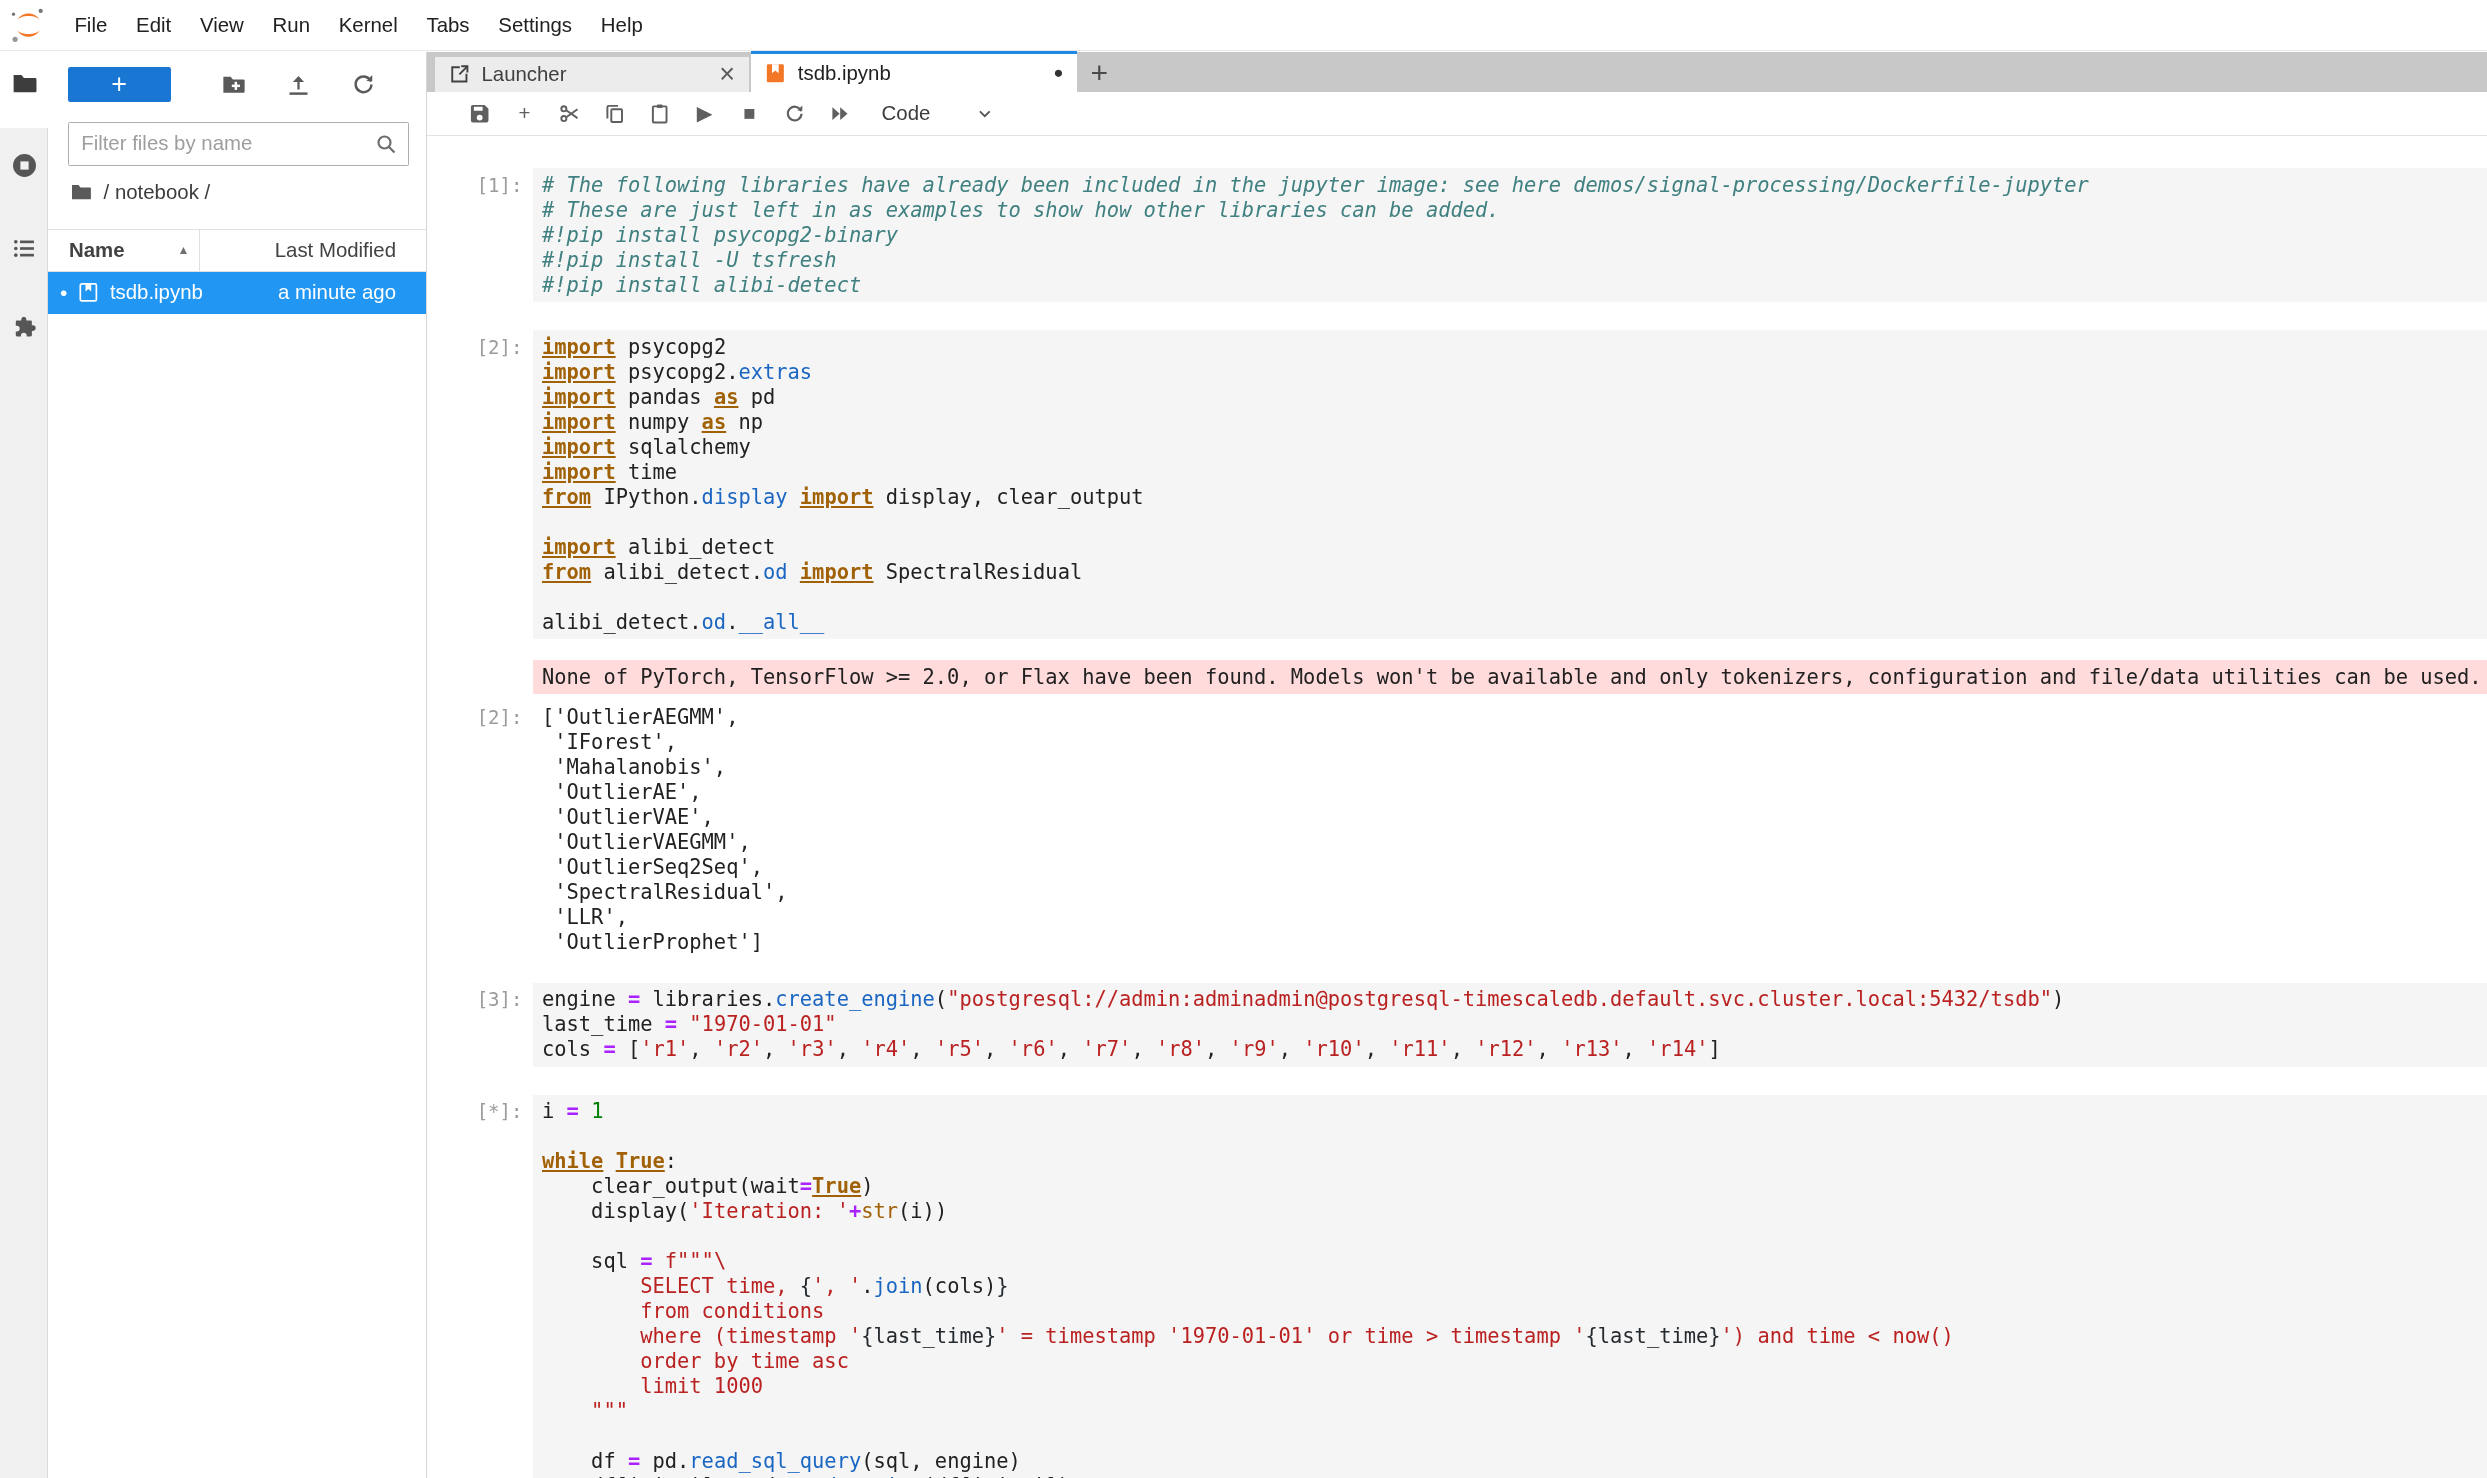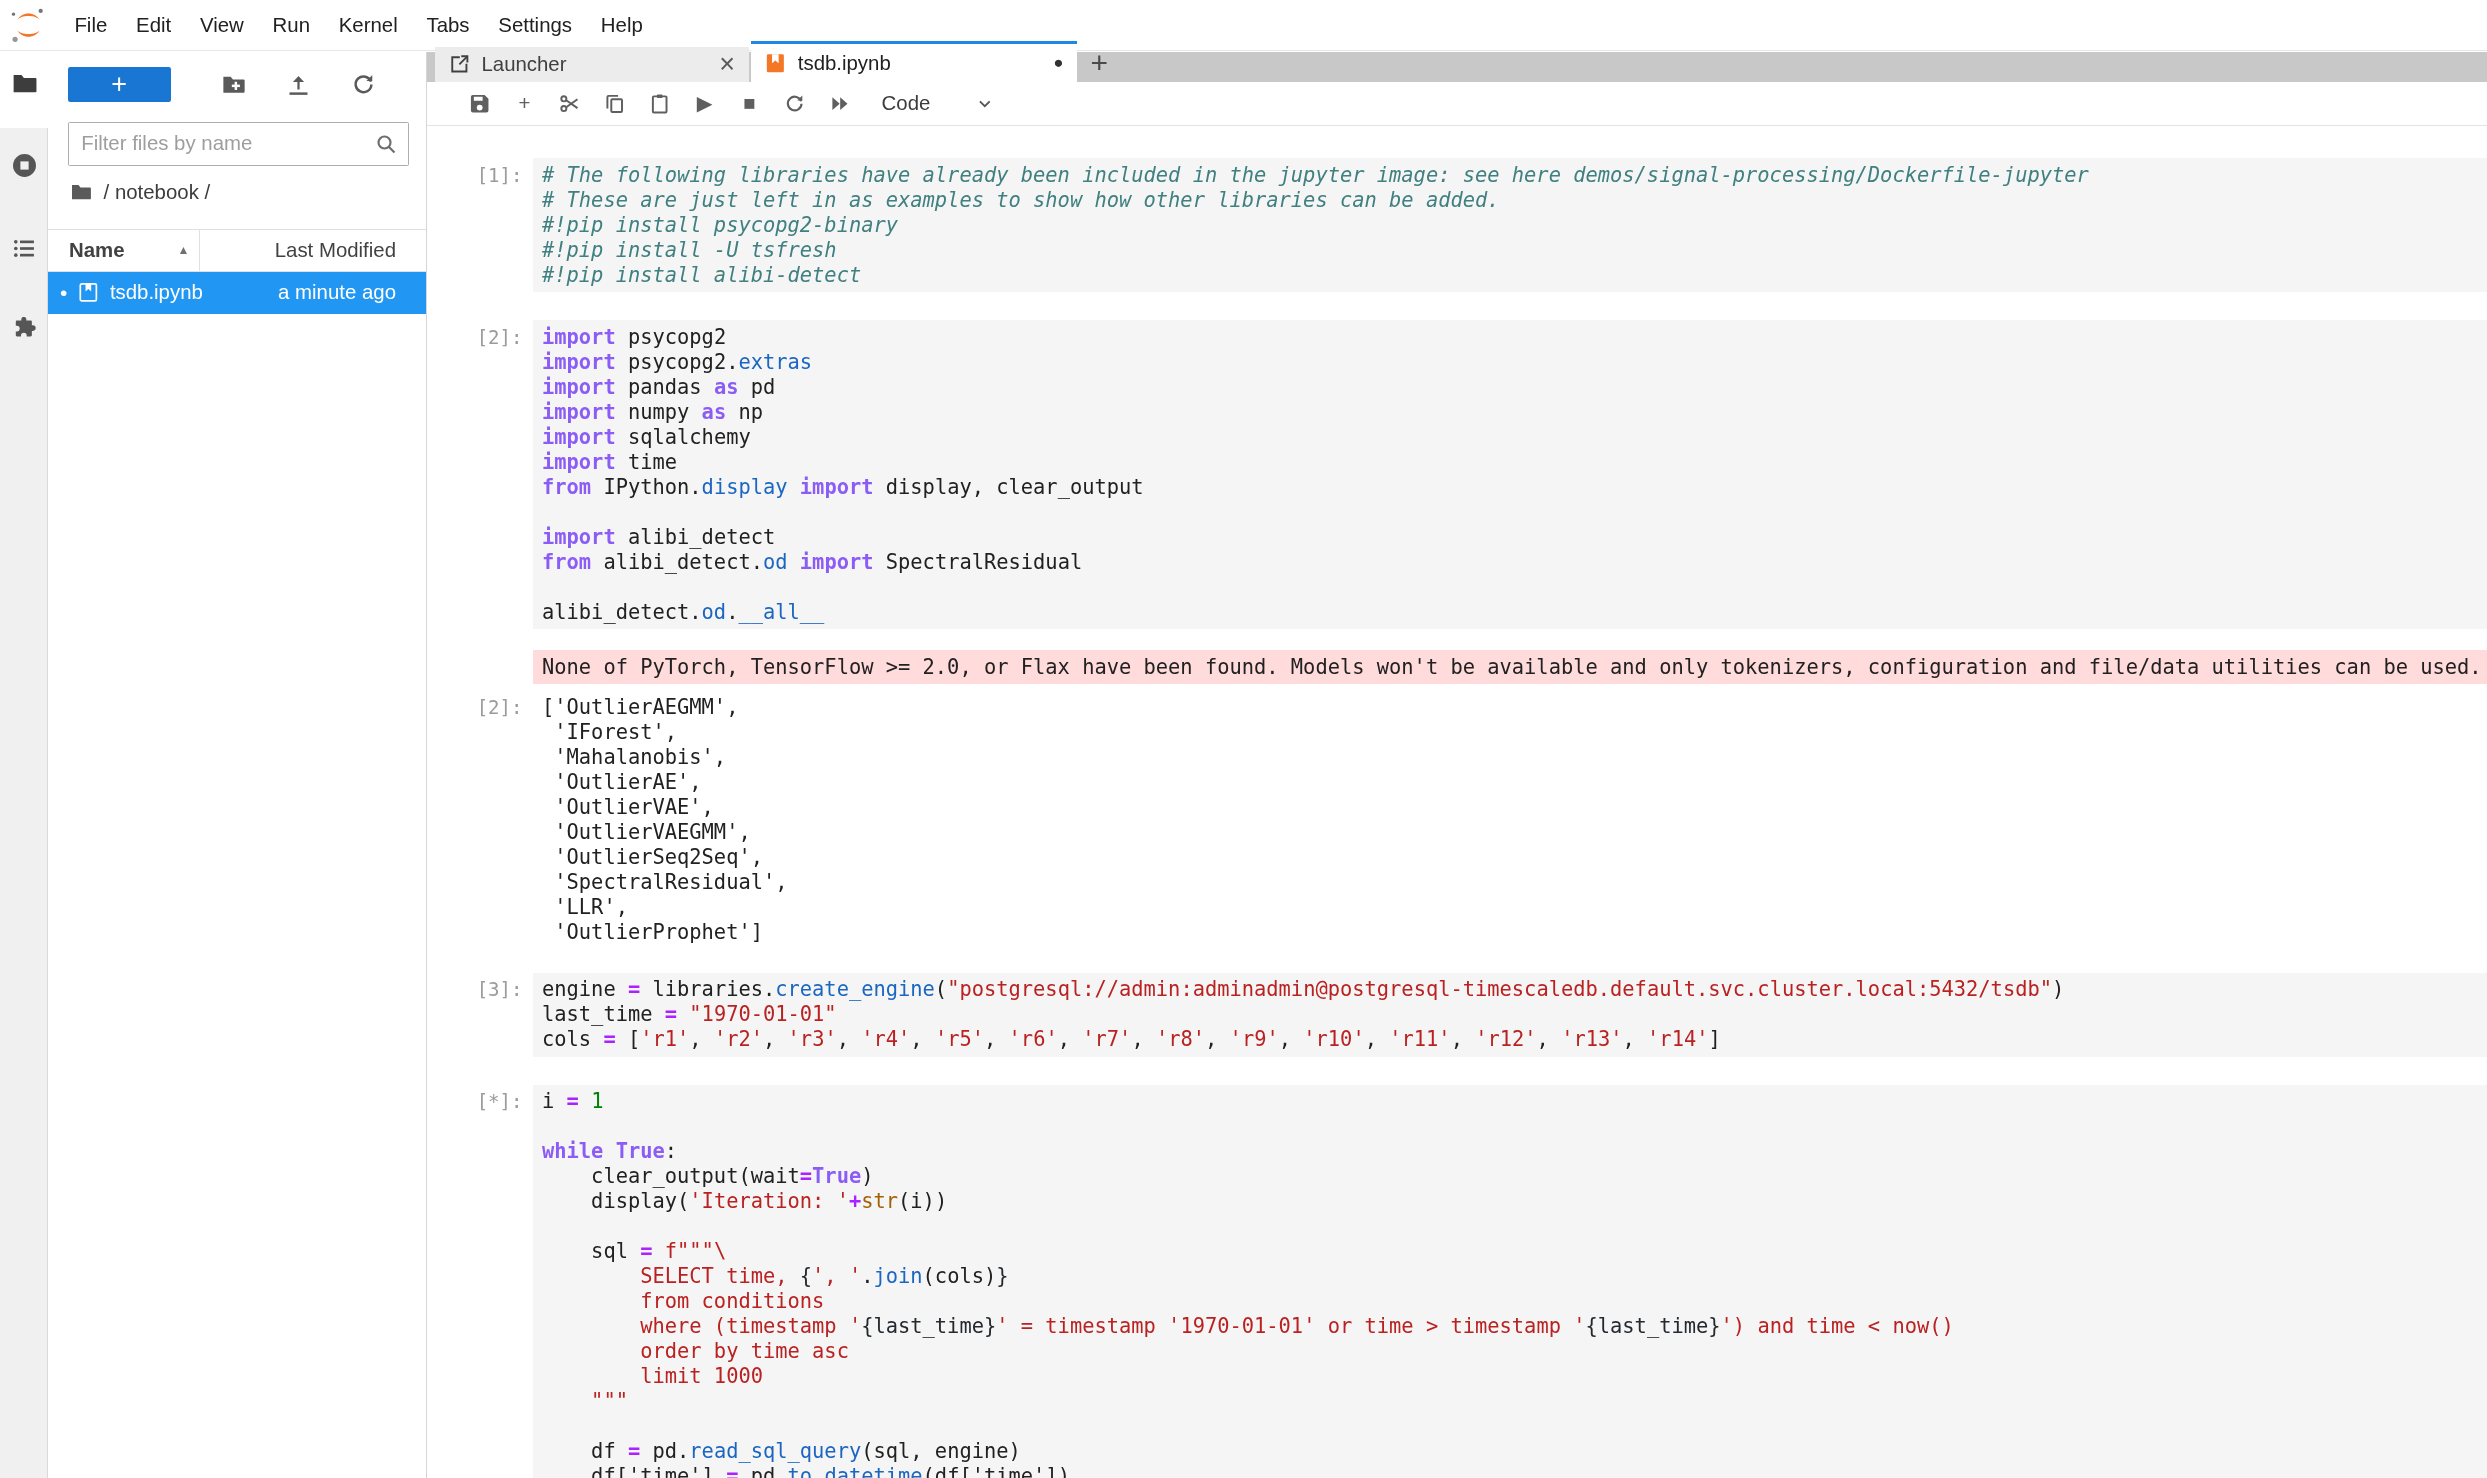--- a/index.html
+++ b/index.html
@@ -45,21 +45,21 @@
   .fb-h-mod{width:227px;border-left:0.8px solid #e0e0e0;display:flex;align-items:center;justify-content:flex-end;
             padding-right:30px;box-sizing:border-box;font-weight:normal;}
   .fb-row{display:flex;align-items:center;height:42px;background:#2196f3;color:#fff;font-size:20.4px;}
   .fb-row .dot{width:19.6px;margin-left:6px;font-size:21px;text-align:center;}
   .fb-row .ic{width:22.7px;height:22.7px;margin:0 10.6px 0 3px;}
   .fb-row .fname{flex:1;}
   .fb-row .fmod{padding-right:30px;}
 
   
   .main{position:absolute;left:427px;top:52px;right:0;bottom:0;display:flex;flex-direction:column;}
-  .tabbar{height:30px;background:#c8c8c8;display:flex;align-items:flex-end;padding-left:7.6px;}
+  .tabbar{height:40px;background:#c8c8c8;display:flex;align-items:flex-end;padding-left:7.6px;}
   .tabs{display:flex;align-items:flex-end;}
   .tab{display:flex;align-items:center;font-size:20.4px;box-sizing:border-box;padding:0 13.6px;}
   .tab .ic{width:22.7px;height:22.7px;margin-right:10.6px;flex:none;}
   .t-inactive{height:35px;background:#ececec;color:#404040;width:314px;margin-right:2.3px;}
   .t-active{height:41px;background:#fff;border-top:3.8px solid #1e88e5;color:#212121;width:326px;}
   .t-label{flex:1;}
   .t-close{font-size:27px;color:#5a5a5a;line-height:1;}
   .t-dirty{font-size:16.6px;color:#333;line-height:1;}
   .add-tab{font-size:30px;color:#4a4a4a;margin:0 0 4.5px 13.6px;line-height:1;}
 
@@ -80,21 +80,21 @@
           font-family:"DejaVu Sans Mono",monospace;font-size:19px;line-height:25px;color:#9b9b9b;white-space:pre;}
   .ibox{flex:1;background:#f5f5f5;padding:4.5px 0 4.5px 9px;min-width:0;overflow:hidden;}
   pre.code{margin:0;font-family:"DejaVu Sans Mono",monospace;font-size:20.4px;line-height:25px;
            white-space:pre;color:#212121;}
   .srow{margin-top:21px;}
   .sbox{flex:1;background:#ffdbdb;padding:4.5px 0 4.5px 9px;min-width:0;overflow:hidden;}
   .rrow{margin-top:6px;}
   .rbox{flex:1;padding:4.5px 0 0 9px;min-width:0;}
 
   
-  .tk-k{color:#8b5cf6;font-weight:bold;}
+  .tk-k{color:#a16207;font-weight:bold;text-decoration:underline;}
   .tk-b{color:#a16207;}
   .tk-o{color:#aa22ff;font-weight:bold;}
   .tk-s{color:#ba2121;}
   .tk-c{color:#408080;font-style:italic;}
   .tk-p{color:#1a66c2;}
   .tk-n{color:#008000;}
   .tk-t{color:#212121;}
   .tk-f{color:#24292e;}
 
   

